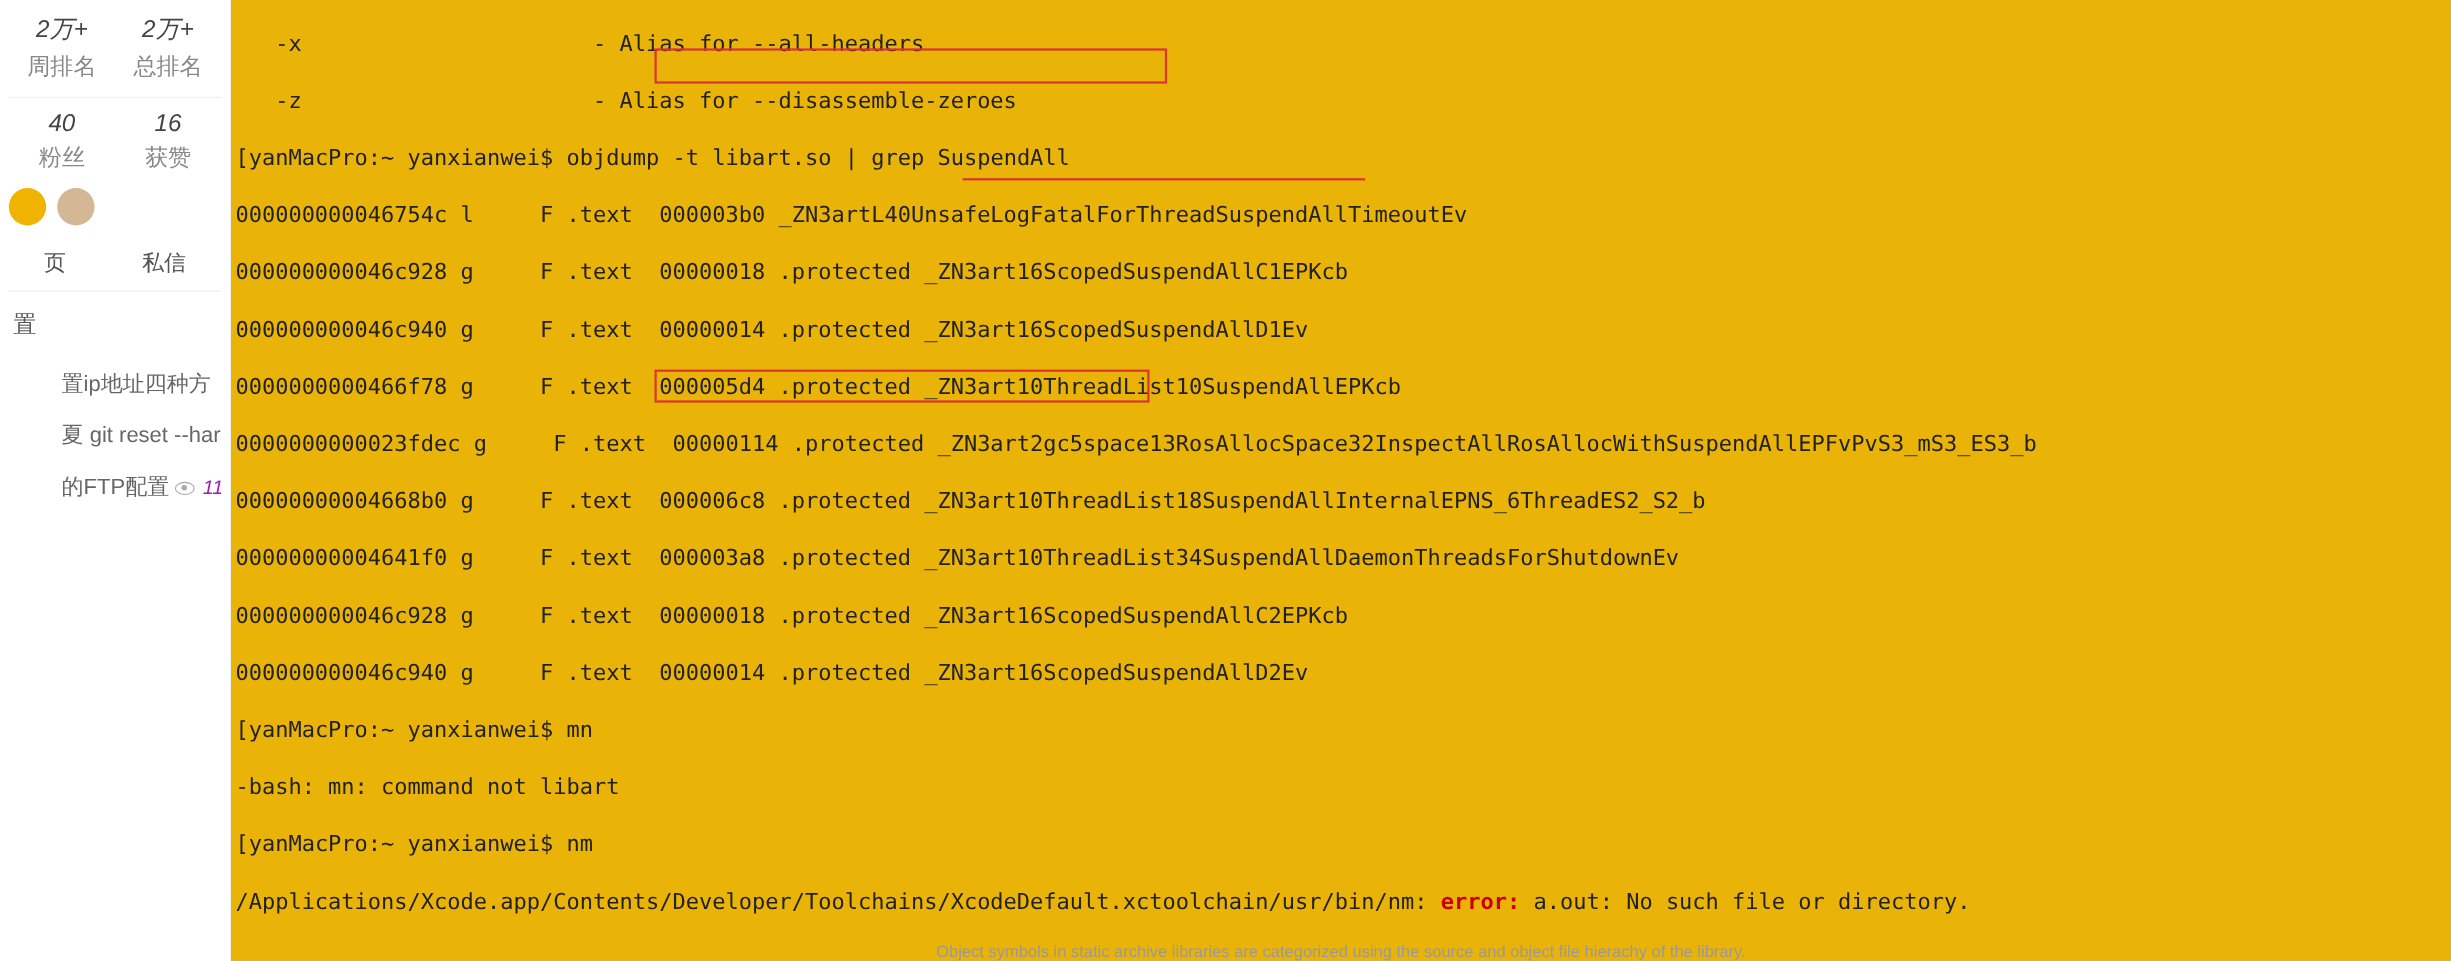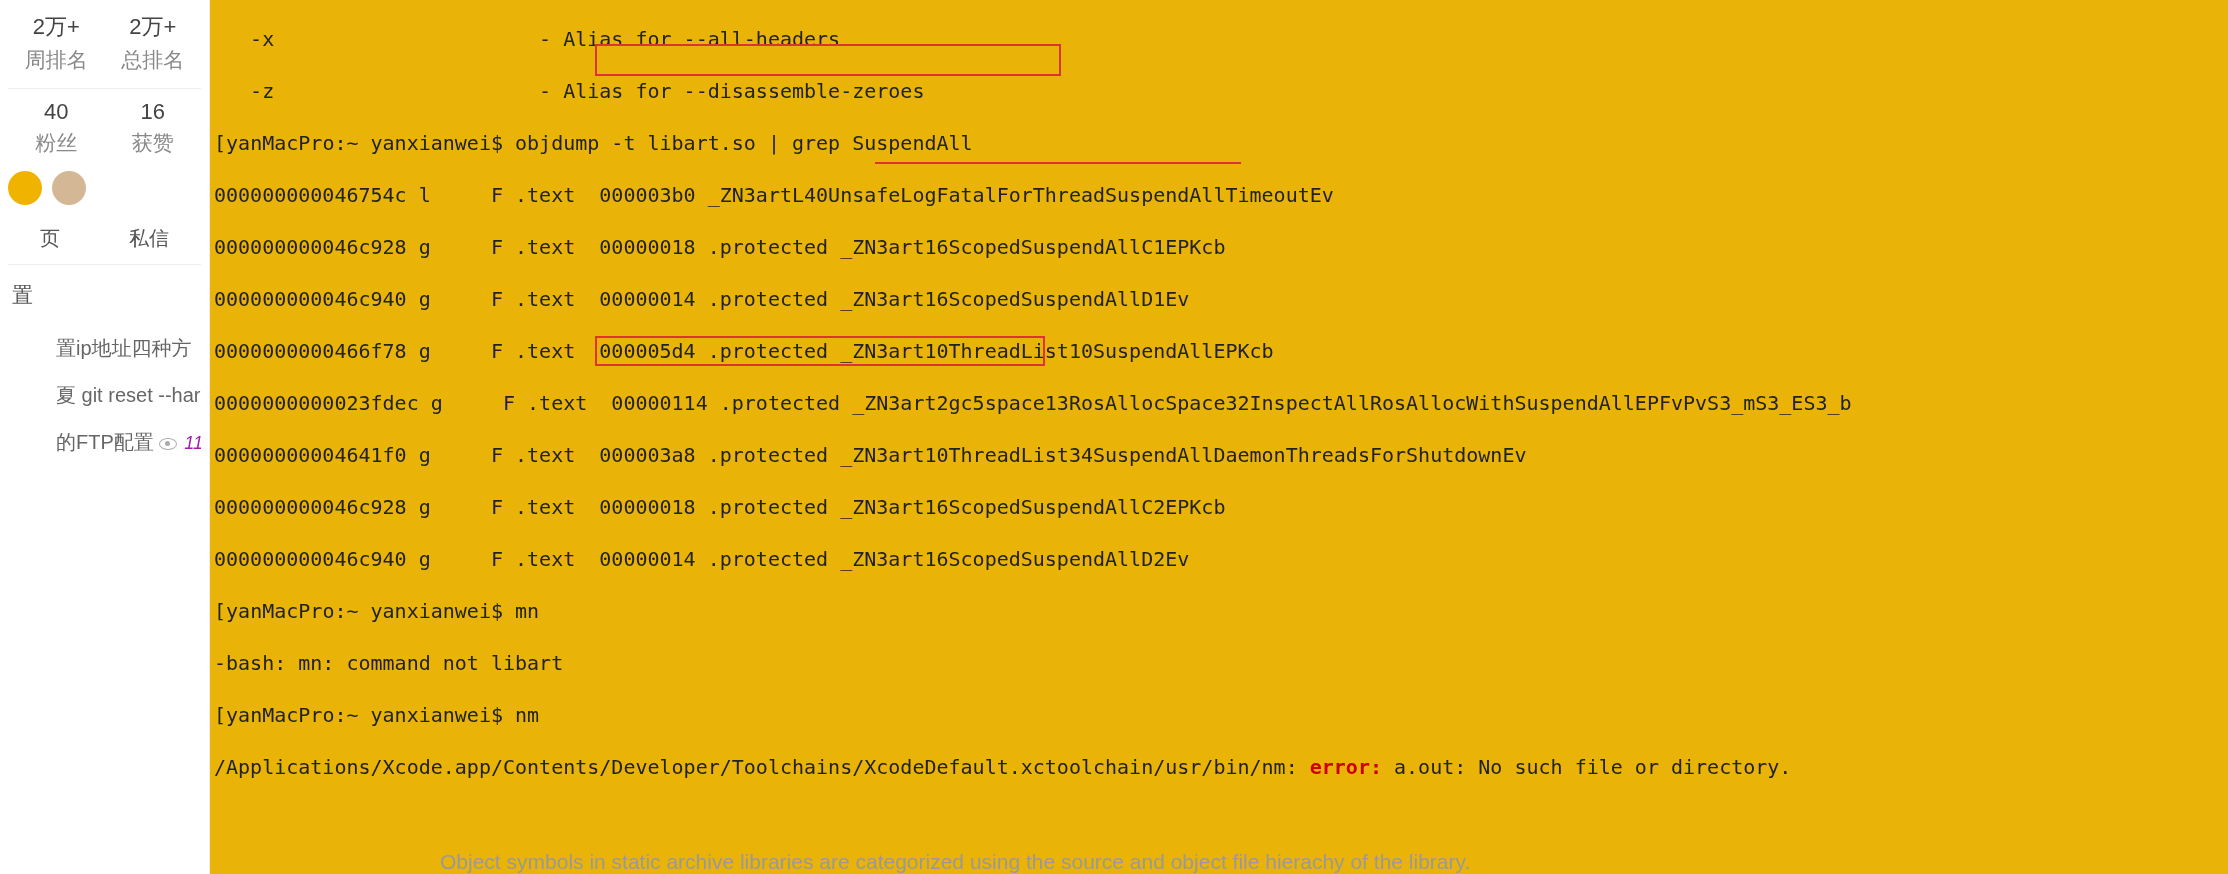--- a/index.html
+++ b/index.html
@@ -25,20 +25,21 @@
       display: flex;
       justify-content: space-around;
       padding: 4px 0 8px;
     }
     .stat-item {
       text-align: center;
     }
     .stat-num {
       font-size: 22px;
       color: #444;
+      font-style: italic;
     }
     .stat-lbl {
       font-size: 21px;
       color: #888;
       margin-top: 4px;
     }
     .stat-divider { height: 1px; background: #eee; margin: 6px 0; }
     .avatar-row {
       display: flex;
       gap: 10px;
@@ -137,25 +138,26 @@
       width: 366px;
       height: 1px;
       pointer-events: none;
     }
     .err { color: #c00; font-weight: bold; }
     .bottom-fade {
       position: absolute;
       bottom: 0;
       left: 210px;
       right: 0;
-      font-size: 21px;
+      font-size: 15px;
       color: #999;
       padding: 0 230px;
       white-space: nowrap;
       overflow: hidden;
+      text-align: center;
     }
   </style>
 </head>
 <body>
 
 <div class="sidebar">
   <div class="stat-row">
     <div class="stat-item">
       <div class="stat-num">2万+</div>
       <div class="stat-lbl">周排名</div>
@@ -198,20 +200,21 @@
 
 <div class="terminal">
 <div class="term-line">   -x                      - Alias for --all-headers</div>
 <div class="term-line">   -z                      - Alias for --disassemble-zeroes</div>
 <div class="term-line">[<span>yanMacPro:~ yanxianwei$</span><span> objdump -t libart.so | grep SuspendAll</span></div>
 <div class="term-line">000000000046754c l     F .text  000003b0 _ZN3artL40UnsafeLogFatalForThreadSuspendAllTimeoutEv</div>
 <div class="term-line">000000000046c928 g     F .text  00000018 .protected _ZN3art16ScopedSuspendAllC1EPKcb</div>
 <div class="term-line">000000000046c940 g     F .text  00000014 .protected _ZN3art16ScopedSuspendAllD1Ev</div>
 <div class="term-line">0000000000466f78 g     F .text  000005d4 .protected _ZN3art10ThreadList10SuspendAllEPKcb</div>
 <div class="term-line">0000000000023fdec g     F .text  00000114 .protected _ZN3art2gc5space13RosAllocSpace32InspectAllRosAllocWithSuspendAllEPFvPvS3_mS3_ES3_b</div>
+<div class="term-line">00000000004668b0 g     F .text  000006c8 .protected _ZN3art10ThreadList18SuspendAllInternalEPNS_6ThreadES2_S2_b</div>
 <div class="term-line">00000000004641f0 g     F .text  000003a8 .protected _ZN3art10ThreadList34SuspendAllDaemonThreadsForShutdownEv</div>
 <div class="term-line">000000000046c928 g     F .text  00000018 .protected _ZN3art16ScopedSuspendAllC2EPKcb</div>
 <div class="term-line">000000000046c940 g     F .text  00000014 .protected _ZN3art16ScopedSuspendAllD2Ev</div>
 <div class="term-line">[<span>yanMacPro:~ yanxianwei$</span><span> mn</span></div>
 <div class="term-line">-bash: mn: command not libart</div>
 <div class="term-line">[<span>yanMacPro:~ yanxianwei$</span><span> nm</span></div>
 <div class="term-line"><span>/Applications/Xcode.app/Contents/Developer/Toolchains/XcodeDefault.xctoolchain/usr/bin/nm: </span><span class="err">error:</span><span> a.out: No such file or directory.</span></div>
 
 
 

